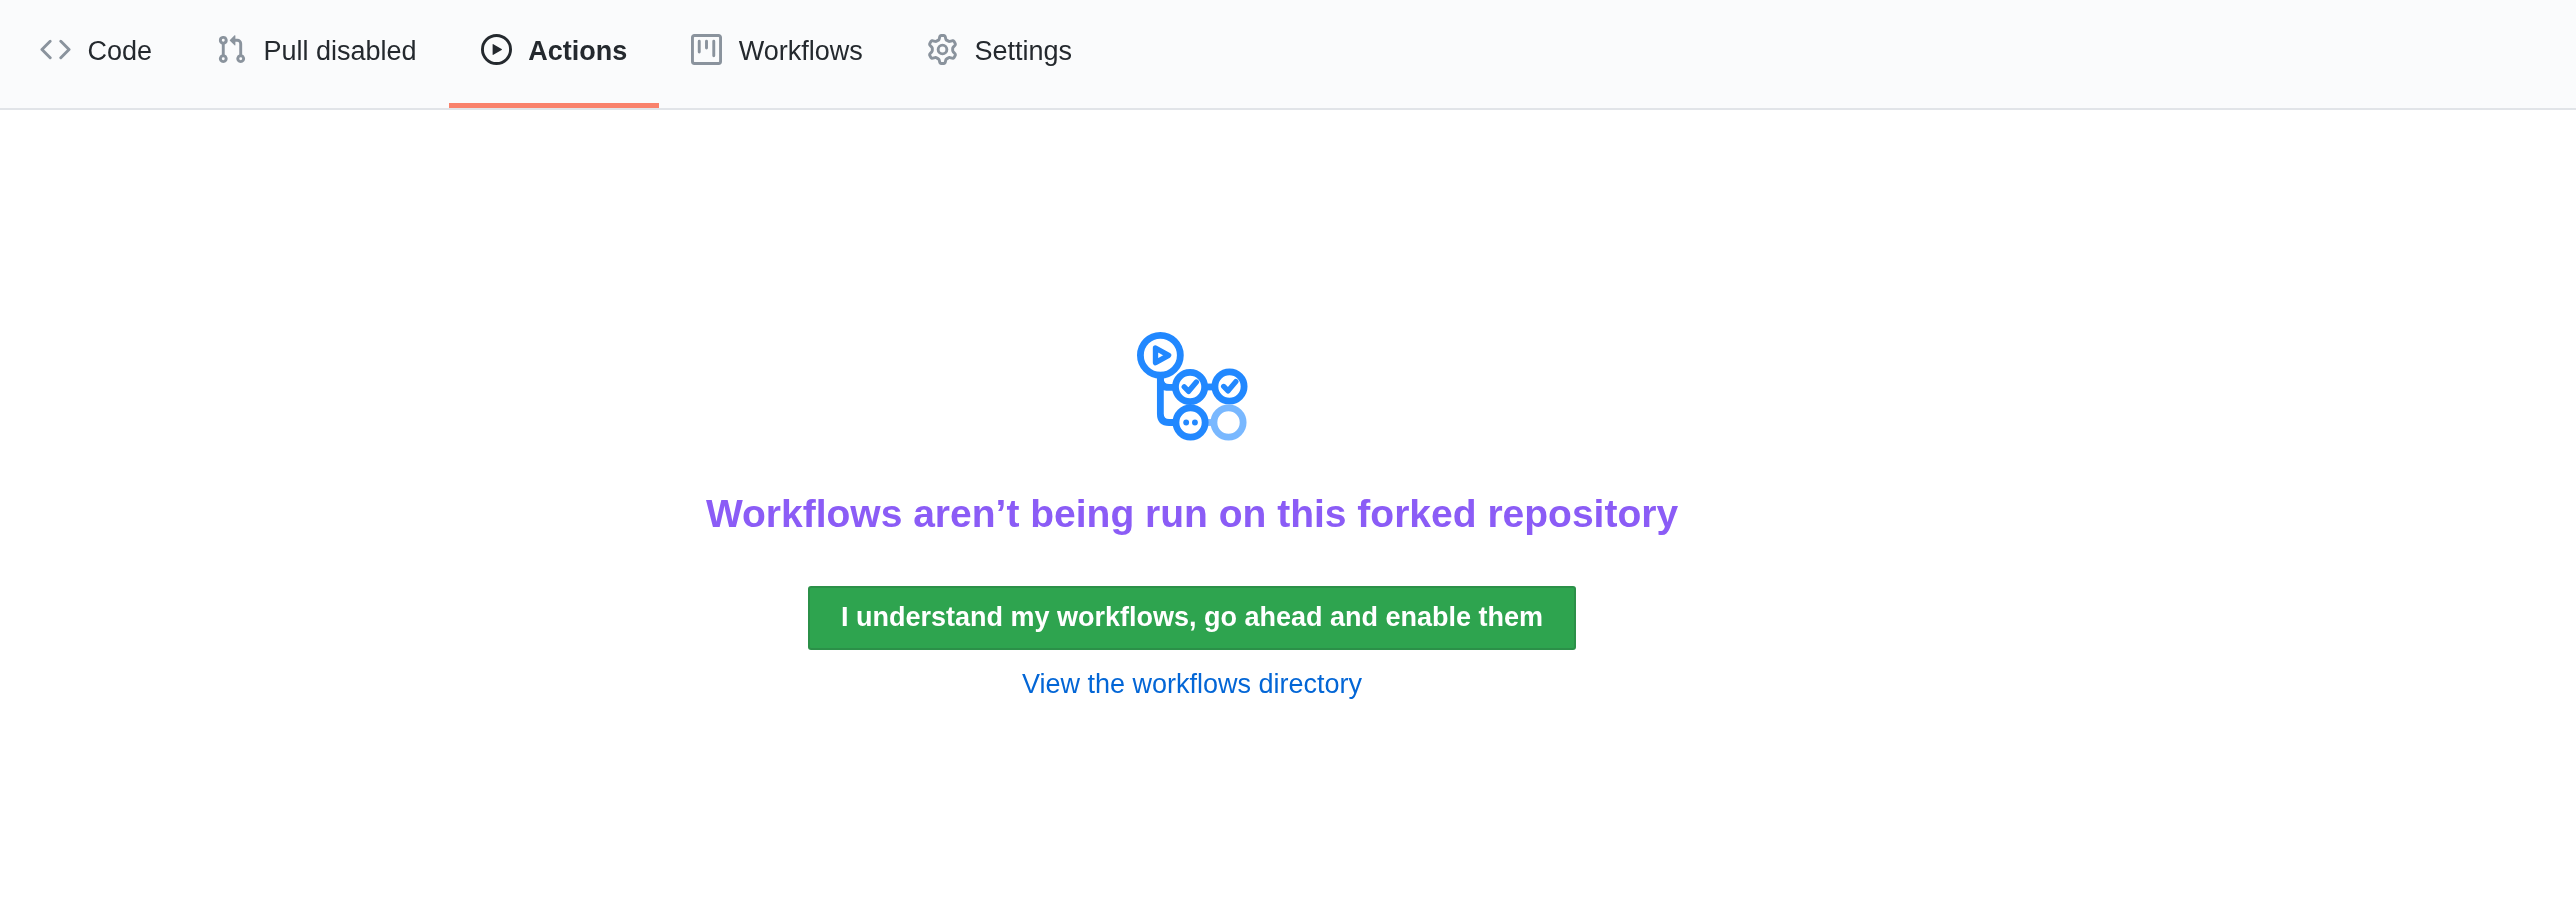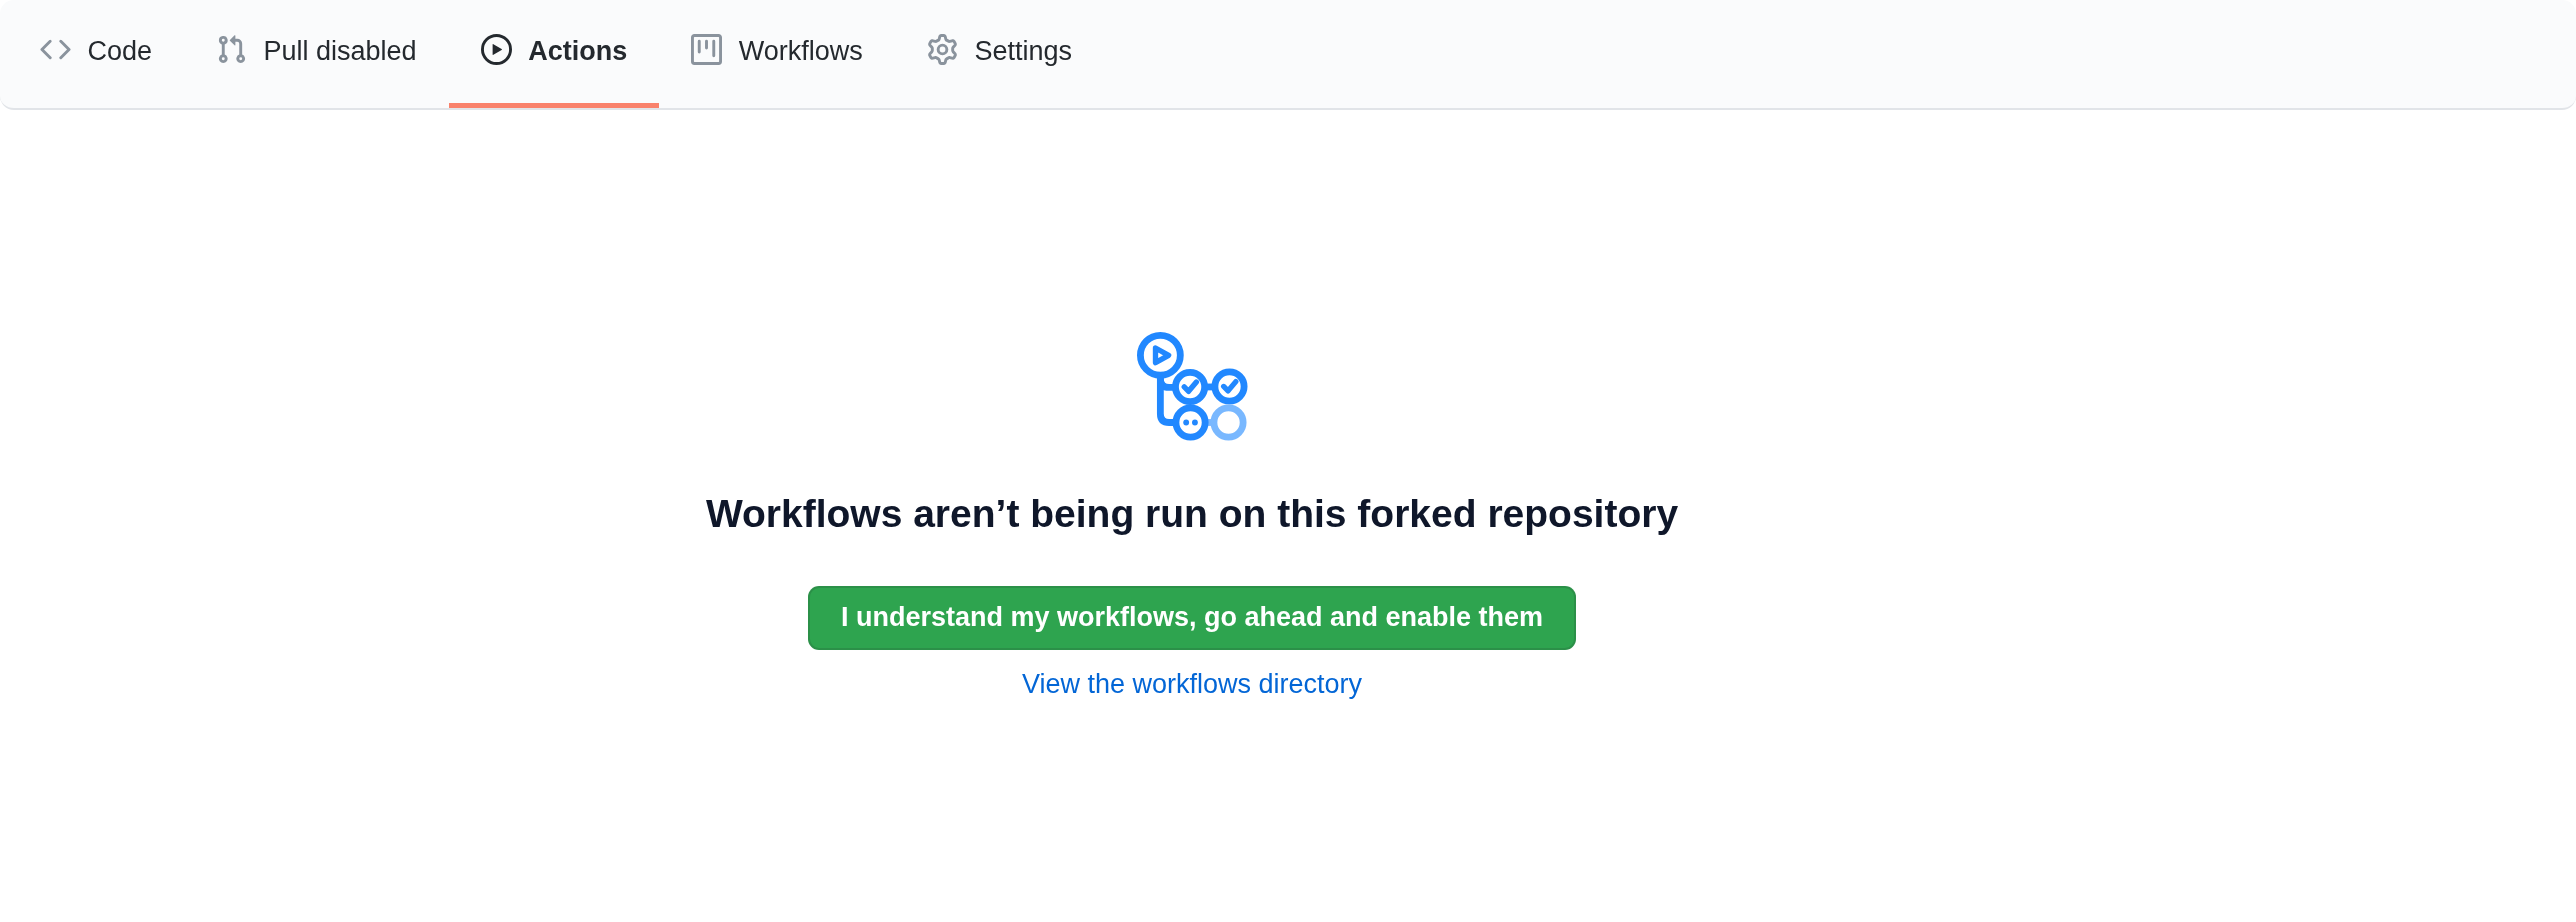--- a/index.html
+++ b/index.html
@@ -12,21 +12,20 @@
   }
 
   
   .repo-nav {
     height: 110px;
     background: #fafbfc;
     border-bottom: 2px solid #e1e4e8;
     display: flex;
     align-items: stretch;
     padding-left: 7.8px;
-    border-radius: 14px;
   }
   .tab {
     display: flex;
     align-items: center;
     gap: 16.6px;
     padding: 0 32px;
     font-size: 27px;
     line-height: 1;
     color: #24292e;
     text-decoration: none;
@@ -41,36 +40,36 @@
   
   .main-wrap { width: 2384px; }
   .blankslate { text-align: center; }
   .workflow-art { display: block; margin: 220px auto 0; }
 
   .bs-title {
     margin-top: 49px;
     font-size: 39px;
     line-height: 47px;
     font-weight: 700;
-    color: #0f172a;
+    color: #8b5cf6;
   }
   .bs-desc {
     margin: 16.6px auto 0;
     max-width: 1603px;
     font-size: 27px;
     line-height: 41px;
     color: #586069;
   }
   .bs-button {
     margin-top: 49px;
     display: inline-block;
     background: #2ea44f;
     color: #ffffff;
     border: 2px solid rgba(27,31,35,0.15);
-    border-radius: 11px;
+    border-radius: 3px;
     font-family: inherit;
     font-size: 27px;
     font-weight: 700;
     line-height: 1;
     padding: 15.6px 31px 17.6px;
     cursor: pointer;
   }
   .bs-link {
     display: inline-block;
     margin-top: 19px;

